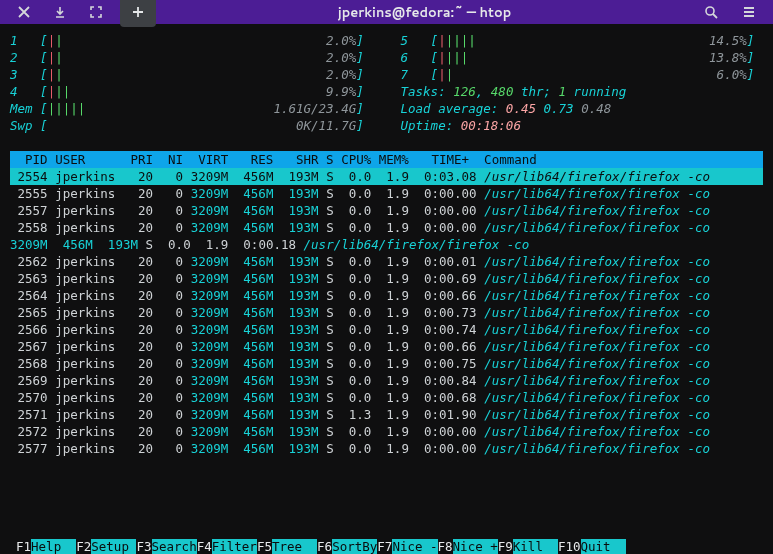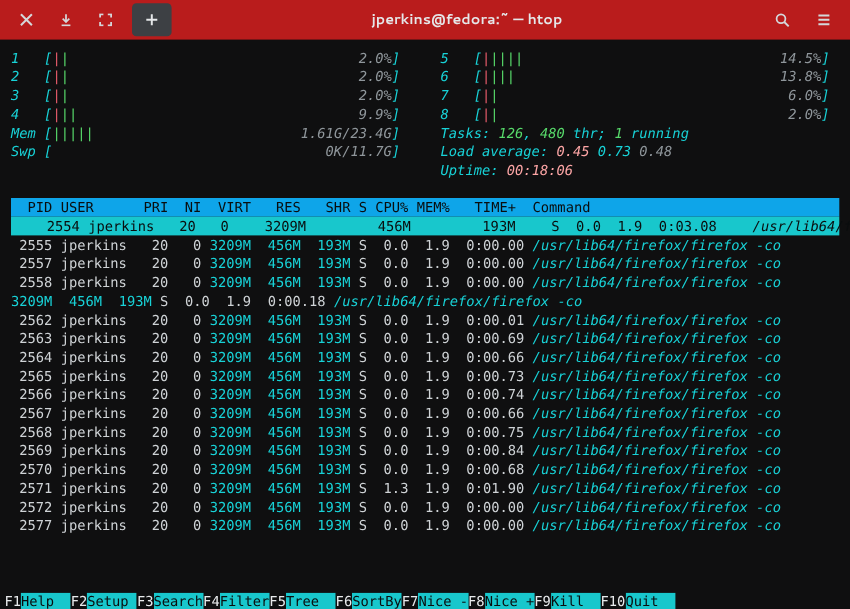--- a/index.html
+++ b/index.html
@@ -1,17 +1,17 @@
 <!DOCTYPE html>
 <html><head>
 <meta charset="utf-8">
 <style>
   * { margin: 0; padding: 0; box-sizing: border-box; }
   html, body { width: 773px; height: 554px; background: #0f0f10; font-family: "DejaVu Sans Mono","Liberation Mono",monospace; font-size: 12.5px; color: #bfc5ca; overflow: hidden; }
-  .titlebar { height: 36px; background: #b91c1c; display: flex; align-items: center; padding: 0 6px; }
+  .titlebar { height: 24px; background: #4c1d95; display: flex; align-items: center; padding: 0 6px; }
   .tb-btn { width: 36px; height: 30px; display: flex; align-items: center; justify-content: center; color: #d4d7da; cursor: pointer; border-radius: 4px; }
   .tb-new { background: #3d4044; border-radius: 4px; margin-left: 6px; }
   .title-text { flex: 1; text-align: center; font-family: "Cantarell","DejaVu Sans",sans-serif; font-size: 13px; color: #e5e7e9; font-weight: 600; }
   .tb-right { display: flex; gap: 2px; }
   svg { display: block; }
 
   .term { padding: 8px 10px 0 10px; line-height: 17px; letter-spacing: 0; }
   .row { white-space: pre; font-style: italic; }
   .cyan { color: #18d2d7; }
   .green { color: #57d96a; }
@@ -22,23 +22,23 @@
   .meters { display: flex; gap: 28px; }
   .col { flex: 1; }
   .header-row { background: #0ea5e9; color: #0a0d0e; white-space: pre; font-weight: 500; }
   .proc { white-space: pre; display: flex; }
   .proc .l { color: #cfd3d6; }
   .proc .virt { color: #18d2d7; }
   .proc .res { color: #18d2d7; }
   .proc .shr { color: #18d2d7; }
   .proc .cmd { color: #18d2d7; font-style: italic; }
   .sel { background: #18c7cc; }
-  .sel .l, .sel .virt, .sel .res, .sel .shr, .sel .cmd { color: #0a0d0e; margin-left: 25px; }
+  .sel .l, .sel .virt, .sel .res, .sel .shr, .sel .cmd { color: #0a0d0e; }
 
-  .footer { position: absolute; bottom: 0; left: 4px; right: 0; white-space: pre; }
+  .footer { position: absolute; bottom: 0; left: 16px; right: 0; white-space: pre; }
   .fk { color: #e8eaec; }
   .fl { background: #18c7cc; color: #0a0d0e; }
 </style>
 </head>
 <body>
 
 <div class="titlebar">
   <div class="tb-btn">
       <svg width="12" height="12" viewBox="0 0 12 12">
         <path d="M1 1 L11 11 M11 1 L1 11" stroke="#d4d7da" stroke-width="1.8"></path>
@@ -82,21 +82,20 @@
         <div class="row"><span class="cyan">2   [</span><span class="red">|</span><span class="green">|</span><span class="gray">                                   2.0%</span><span class="cyan">]</span></div>
         <div class="row"><span class="cyan">3   [</span><span class="red">|</span><span class="green">|</span><span class="gray">                                   2.0%</span><span class="cyan">]</span></div>
         <div class="row"><span class="cyan">4   [</span><span class="red">|</span><span class="green">|</span><span class="green">|</span><span class="gray">                                  9.9%</span><span class="cyan">]</span></div>
         <div class="row"><span class="cyan">Mem [</span><span class="green">|</span><span class="green">|</span><span class="green">|</span><span class="green">|</span><span class="green">|</span><span class="gray">                         1.61G/23.4G</span><span class="cyan">]</span></div>
         <div class="row"><span class="cyan">Swp [</span><span class="gray">                                 0K/11.7G</span><span class="cyan">]</span></div>
       </div>
     <div class="col" id="meters-right">
         <div class="row"><span class="cyan">5   [</span><span class="red">|</span><span class="green">|</span><span class="green">|</span><span class="green">|</span><span class="green">|</span><span class="gray">                               14.5%</span><span class="cyan">]</span></div>
         <div class="row"><span class="cyan">6   [</span><span class="red">|</span><span class="green">|</span><span class="green">|</span><span class="green">|</span><span class="gray">                                13.8%</span><span class="cyan">]</span></div>
         <div class="row"><span class="cyan">7   [</span><span class="red">|</span><span class="green">|</span><span class="gray">                                   6.0%</span><span class="cyan">]</span></div>
-        <div class="row"><span class="cyan">8   [</span><span class="red">|</span><span class="green">|</span><span class="gray">                                   2.0%</span><span class="cyan">]</span></div>
         <div class="row"><span class="cyan">Tasks: </span><span class="green">126</span><span class="cyan">, </span><span class="green">480</span><span class="cyan"> thr; </span><span class="green">1</span><span class="cyan"> running</span></div>
         <div class="row"><span class="cyan">Load average: </span><span class="white">0.45 </span><span class="cyan">0.73</span><span class="gray"> 0.48</span></div>
         <div class="row"><span class="cyan">Uptime: </span><span class="white">00:18:06</span></div>
       </div>
   </div>
   <div class="row">&nbsp;</div>
   <div class="header-row">  PID USER      PRI  NI  VIRT   RES   SHR S CPU% MEM%   TIME+  Command</div>
   <div id="proc-list">
       <div class="proc sel"><span class="l"> 2554 jperkins   20   0 </span><span class="virt">3209M</span><span class="l"> </span><span class="res"> 456M</span><span class="l"> </span><span class="shr"> 193M</span><span class="l"> S  0.0  1.9  0:03.08 </span><span class="cmd">/usr/lib64/firefox/firefox -co</span></div>
       <div class="proc"><span class="l"> 2555 jperkins   20   0 </span><span class="virt">3209M</span><span class="l"> </span><span class="res"> 456M</span><span class="l"> </span><span class="shr"> 193M</span><span class="l"> S  0.0  1.9  0:00.00 </span><span class="cmd">/usr/lib64/firefox/firefox -co</span></div>

